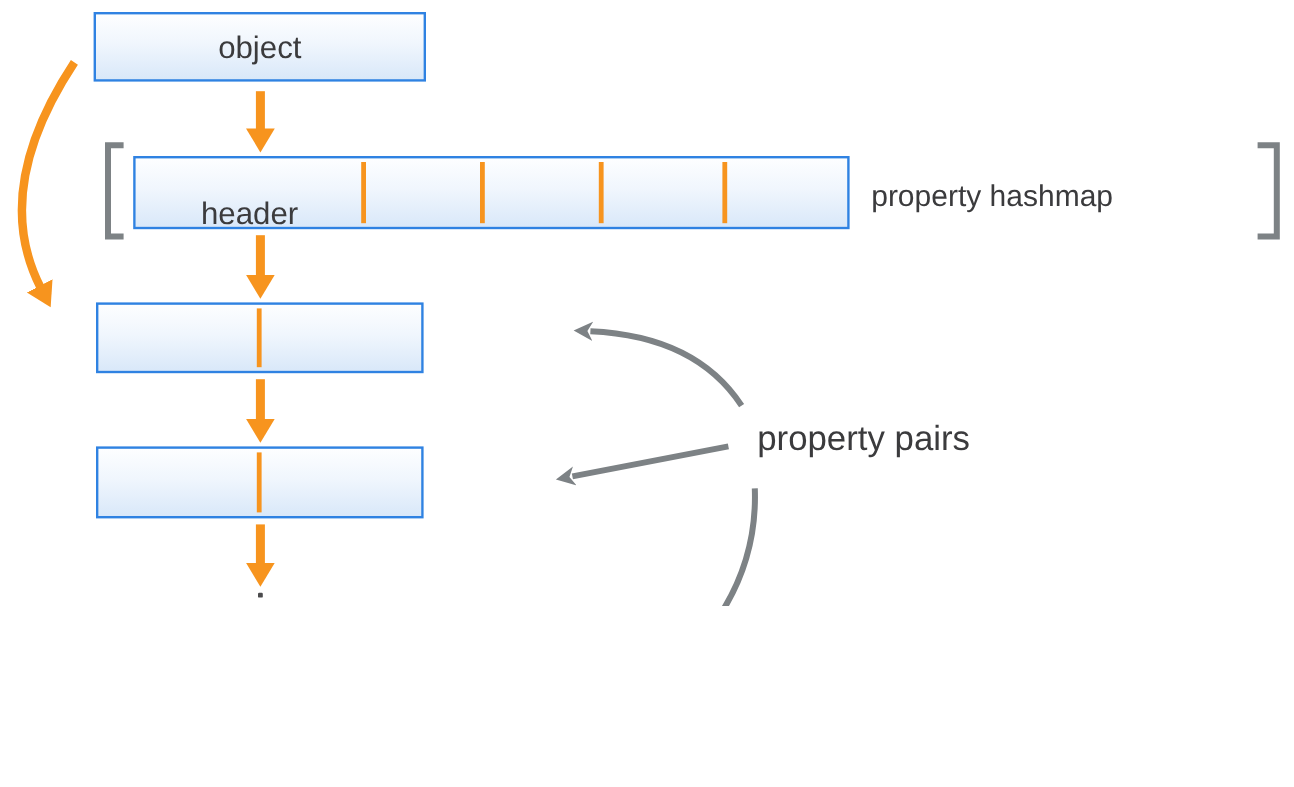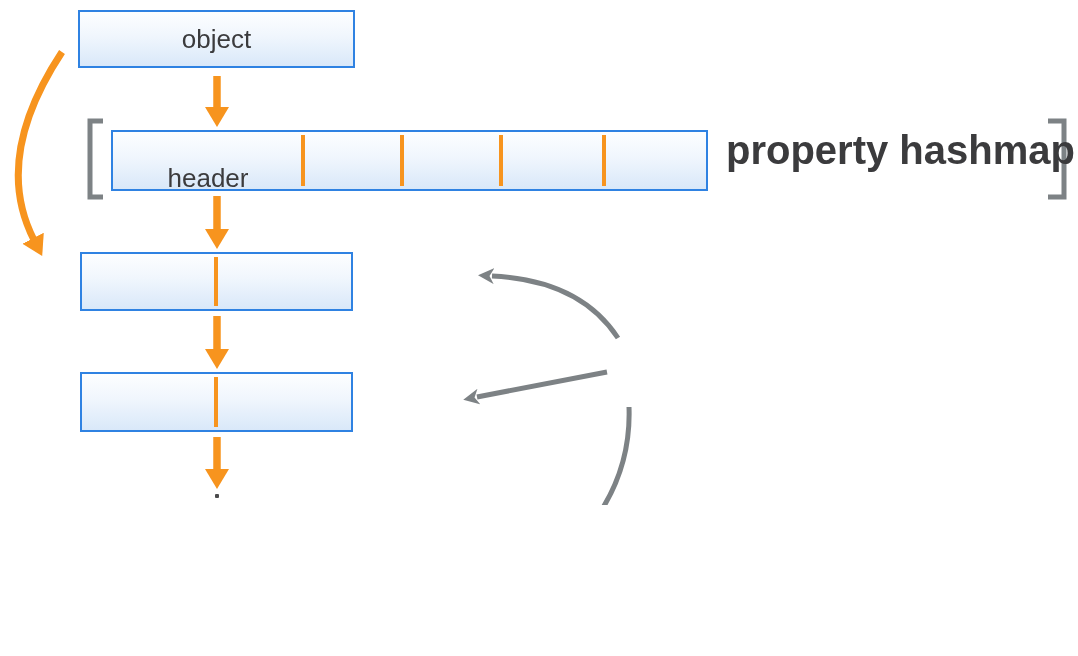--- a/index.html
+++ b/index.html
@@ -29,22 +29,22 @@
     position:absolute;left:0;top:0;width:190px;height:100%;
     display:flex;align-items:center;justify-content:center;font-size:26px;margin-top:18px;
   }
   .tick{position:absolute;top:3px;bottom:3px;width:4px;background:var(--accent-orange,#F7941E);}
   .pair-box{left:80px;width:273px;height:59px;}
   .pair-1{top:252px;}
   .pair-2{top:372px;height:60px;}
   .pair-3{top:589px;}
   .pair-divider{position:absolute;left:132px;top:3px;bottom:3px;width:4px;background:var(--accent-orange,#F7941E);}
   .hashmap-caption{
-    position:absolute;left:726px;top:120px;height:61px;line-height:61px;
-    font-size:40px;white-space:nowrap;font-weight:bold;
+    position:absolute;left:726px;top:134px;height:61px;line-height:61px;
+    font-size:25px;white-space:nowrap;
   }
   .pairs-caption{position:absolute;left:631px;top:350px;font-size:29px;white-space:nowrap;}
   .dots{position:absolute;left:215px;top:494px;display:flex;flex-direction:column;align-items:center;}
   .dot{width:4px;height:4px;border-radius:1px;background:#4B4B4D;margin-bottom:10px;}
 </style>
 </head>
 <body>
 
 <div class="canvas">
 
@@ -97,14 +97,15 @@
   <div class="box pair-box pair-3">
     <span class="pair-divider"></span>
   </div>
 
   <div class="dots">
     <span class="dot"></span>
     <span class="dot"></span>
     <span class="dot"></span>
   </div>
 
+  <div class="pairs-caption">property pairs</div>
 
 </div>
 
 </body></html>

